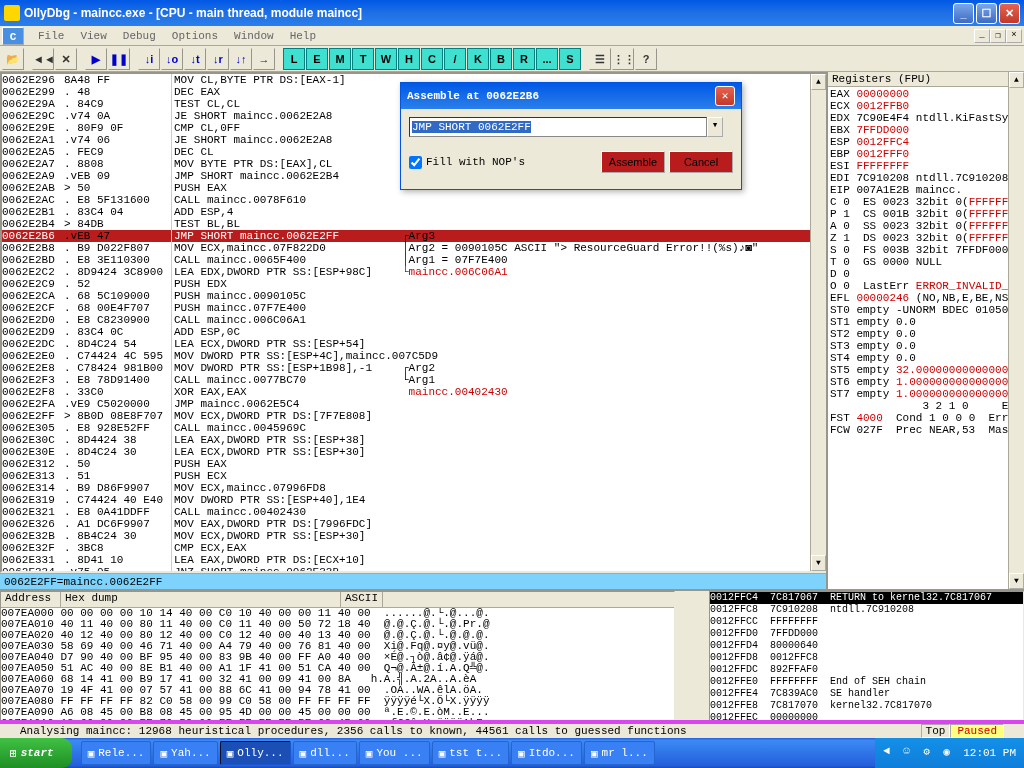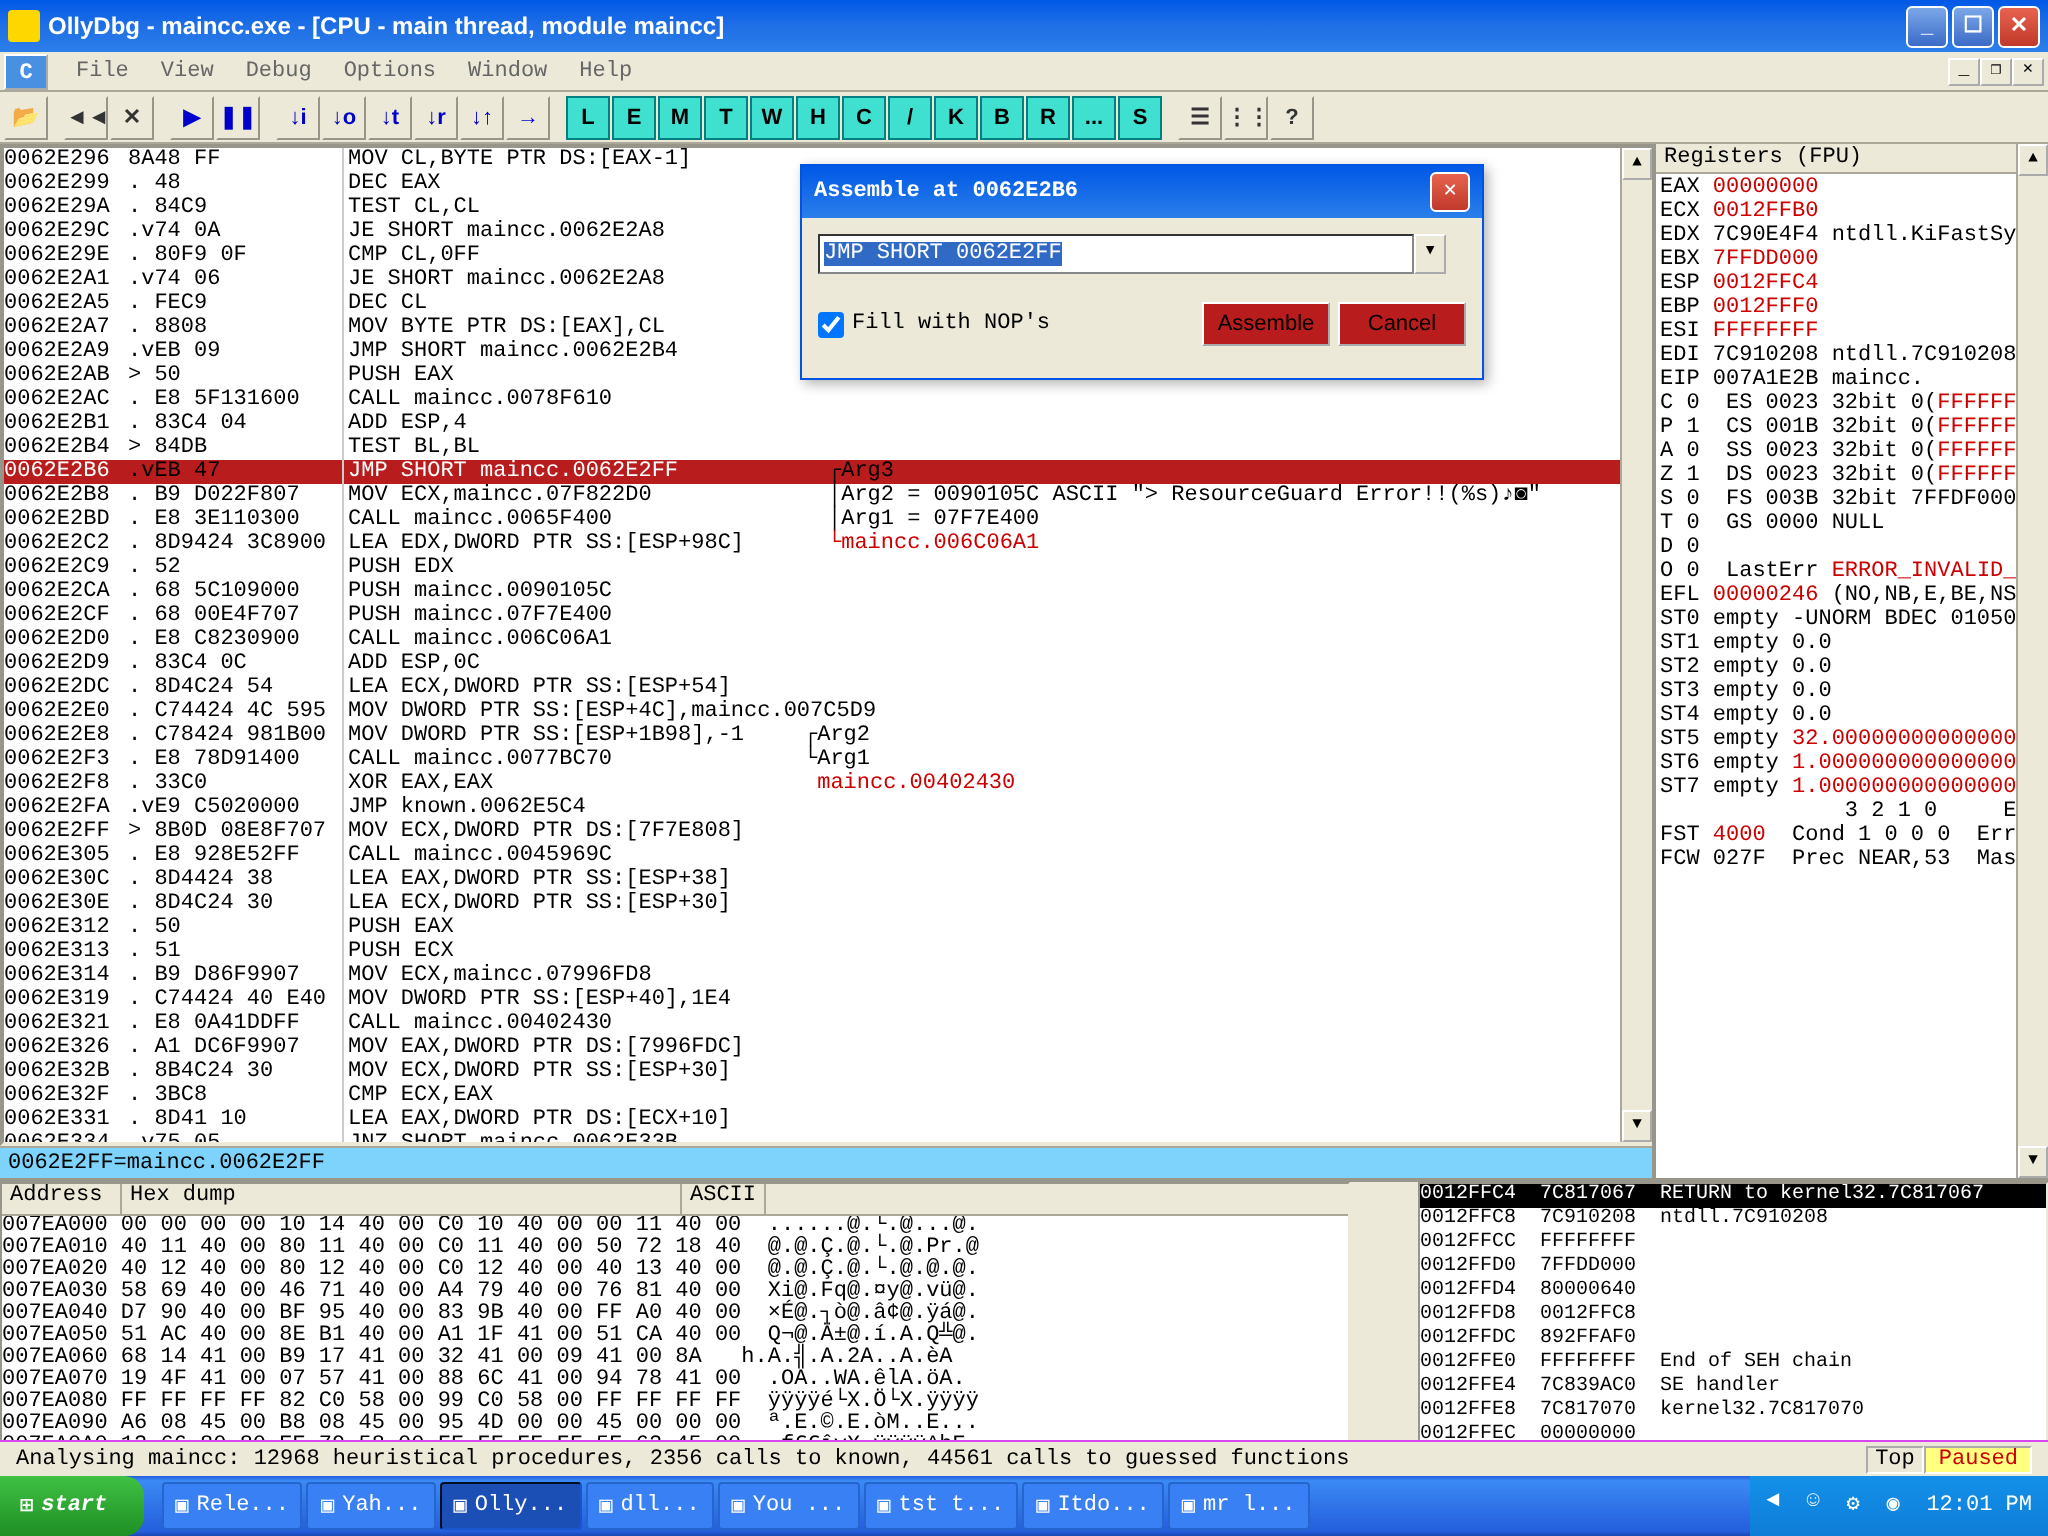--- a/index.html
+++ b/index.html
@@ -48,21 +48,21 @@
 .stack-line.sel { background: #000; color: #fff; }
 .info-line { white-space: pre; line-height: 12px; font-size: 11px; }
 
 .taskbar { position: absolute; bottom: 0; left: 0; right: 0; height: 30px; background: linear-gradient(to bottom, #245EDC 0%, #3B8AF4 8%, #245EDC 92%, #1848B5 100%); display: flex; align-items: center; }
 .start-btn { height: 30px; padding: 0 18px 0 10px; background: linear-gradient(to bottom, #3FC143 0%, #2FA834 50%, #1E8F24 100%); color: white; font-family: "Tahoma", sans-serif; font-style: italic; font-weight: bold; font-size: 16px; display: flex; align-items: center; border-radius: 0 10px 10px 0; }
 .task-item { height: 24px; margin: 0 1px; padding: 0 6px; background: #3980F4; color: white; font-family: "Tahoma", sans-serif; font-size: 11px; display: flex; align-items: center; border: 1px solid #2565CE; border-radius: 2px; min-width: 60px; max-width: 94px; overflow: hidden; white-space: nowrap; }
 .task-item.active { background: #1C4FB5; border: 1px inset #0F3278; }
 .systray { margin-left: auto; height: 30px; background: linear-gradient(to bottom, #1390E9 0%, #0F7DD8 100%); display: flex; align-items: center; padding: 0 8px; color: white; font-family: "Tahoma", sans-serif; font-size: 11px; gap: 4px; }
 .tray-icon { width: 16px; height: 16px; }
 
-.status-footer { position: absolute; bottom: 30px; left: 0; right: 0; height: 18px; background: #ECE9D8; border-top: 1px solid #d946ef; display: flex; align-items: center; padding: 0 8px; font-family: "Tahoma", sans-serif; font-size: 11px; }
+.status-footer { position: absolute; bottom: 30px; left: 0; right: 0; height: 18px; background: #ECE9D8; border-top: 4px solid #d946ef; display: flex; align-items: center; padding: 0 20px; font-family: "Tahoma", sans-serif; font-size: 11px; }
 .status-footer .pill { margin-left: auto; padding: 0 4px; border: 1px inset #fff; }
 .status-footer .paused { background: #FFFF80; color: #CC0000; padding: 0 6px; border: 1px inset #fff; }
 
 .reg-panel { white-space: pre; line-height: 12px; font-size: 10px; padding: 1px 2px; overflow: hidden; }
 .reg-hdr { background: #ECE9D8; border-bottom: 1px solid #aca899; padding: 1px 4px; font-size: 11px; }
 
 
 .dialog { position: absolute; left: 400px; top: 82px; width: 342px; height: 108px; border: 1px solid #0054E3; background: #ECE9D8; box-shadow: 2px 2px 6px rgba(0,0,0,0.3); z-index: 100; }
 .dialog-title { height: 26px; background: linear-gradient(to bottom, #0058E6, #2B7FEA); color: white; font-family: "Tahoma", sans-serif; font-weight: bold; font-size: 12px; display: flex; align-items: center; padding: 0 6px; }
 .dialog-close { margin-left: auto; width: 20px; height: 20px; background: linear-gradient(to bottom, #E8634E, #C0392B); border: 1px solid #fff; border-radius: 3px; color: white; text-align: center; line-height: 18px; font-weight: bold; }
@@ -167,37 +167,37 @@
           <div class="disasm-line"><span class="col-addr">0062E2C9</span><span class="col-hex">. 52           </span><span class="col-asm">PUSH EDX</span></div>
           <div class="disasm-line"><span class="col-addr">0062E2CA</span><span class="col-hex">. 68 5C109000  </span><span class="col-asm">PUSH maincc.0090105C</span></div>
           <div class="disasm-line"><span class="col-addr">0062E2CF</span><span class="col-hex">. 68 00E4F707  </span><span class="col-asm">PUSH maincc.07F7E400</span></div>
           <div class="disasm-line"><span class="col-addr">0062E2D0</span><span class="col-hex">. E8 C8230900  </span><span class="col-asm">CALL maincc.006C06A1</span></div>
           <div class="disasm-line"><span class="col-addr">0062E2D9</span><span class="col-hex">. 83C4 0C      </span><span class="col-asm">ADD ESP,0C</span></div>
           <div class="disasm-line"><span class="col-addr">0062E2DC</span><span class="col-hex">. 8D4C24 54    </span><span class="col-asm">LEA ECX,DWORD PTR SS:[ESP+54]</span></div>
           <div class="disasm-line"><span class="col-addr">0062E2E0</span><span class="col-hex">. C74424 4C 595</span><span class="col-asm">MOV DWORD PTR SS:[ESP+4C],maincc.007C5D9</span></div>
           <div class="disasm-line"><span class="col-addr">0062E2E8</span><span class="col-hex">. C78424 981B00</span><span class="col-asm">MOV DWORD PTR SS:[ESP+1B98],-1</span></div>
           <div class="disasm-line"><span class="col-addr">0062E2F3</span><span class="col-hex">. E8 78D91400  </span><span class="col-asm">CALL maincc.0077BC70</span></div>
           <div class="disasm-line"><span class="col-addr">0062E2F8</span><span class="col-hex">. 33C0         </span><span class="col-asm">XOR EAX,EAX</span></div>
-          <div class="disasm-line"><span class="col-addr">0062E2FA</span><span class="col-hex">.vE9 C5020000  </span><span class="col-asm">JMP known.0062E5C4</span></div>
+          <div class="disasm-line"><span class="col-addr">0062E2FA</span><span class="col-hex">.vE9 C5020000  </span><span class="col-asm">JMP maincc.0062E5C4</span></div>
           <div class="disasm-line"><span class="col-addr">0062E2FF</span><span class="col-hex">&gt; 8B0D 08E8F707</span><span class="col-asm">MOV ECX,DWORD PTR DS:[7F7E808]</span></div>
           <div class="disasm-line"><span class="col-addr">0062E305</span><span class="col-hex">. E8 928E52FF  </span><span class="col-asm">CALL maincc.0045969C</span></div>
           <div class="disasm-line"><span class="col-addr">0062E30C</span><span class="col-hex">. 8D4424 38    </span><span class="col-asm">LEA EAX,DWORD PTR SS:[ESP+38]</span></div>
           <div class="disasm-line"><span class="col-addr">0062E30E</span><span class="col-hex">. 8D4C24 30    </span><span class="col-asm">LEA ECX,DWORD PTR SS:[ESP+30]</span></div>
           <div class="disasm-line"><span class="col-addr">0062E312</span><span class="col-hex">. 50           </span><span class="col-asm">PUSH EAX</span></div>
           <div class="disasm-line"><span class="col-addr">0062E313</span><span class="col-hex">. 51           </span><span class="col-asm">PUSH ECX</span></div>
           <div class="disasm-line"><span class="col-addr">0062E314</span><span class="col-hex">. B9 D86F9907  </span><span class="col-asm">MOV ECX,maincc.07996FD8</span></div>
           <div class="disasm-line"><span class="col-addr">0062E319</span><span class="col-hex">. C74424 40 E40</span><span class="col-asm">MOV DWORD PTR SS:[ESP+40],1E4</span></div>
           <div class="disasm-line"><span class="col-addr">0062E321</span><span class="col-hex">. E8 0A41DDFF  </span><span class="col-asm">CALL maincc.00402430</span></div>
           <div class="disasm-line"><span class="col-addr">0062E326</span><span class="col-hex">. A1 DC6F9907  </span><span class="col-asm">MOV EAX,DWORD PTR DS:[7996FDC]</span></div>
           <div class="disasm-line"><span class="col-addr">0062E32B</span><span class="col-hex">. 8B4C24 30    </span><span class="col-asm">MOV ECX,DWORD PTR SS:[ESP+30]</span></div>
           <div class="disasm-line"><span class="col-addr">0062E32F</span><span class="col-hex">. 3BC8         </span><span class="col-asm">CMP ECX,EAX</span></div>
           <div class="disasm-line"><span class="col-addr">0062E331</span><span class="col-hex">. 8D41 10      </span><span class="col-asm">LEA EAX,DWORD PTR DS:[ECX+10]</span></div>
           <div class="disasm-line"><span class="col-addr">0062E334</span><span class="col-hex">.v75 05        </span><span class="col-asm">JNZ SHORT maincc.0062E33B</span></div>
         </div>
-      <div id="info1" style="position:absolute;left:412px;top:156px">
+      <div id="info1" style="position:absolute;left:400px;top:156px">
           <div class="info-line">┌Arg3</div>
           <div class="info-line">│Arg2 = 0090105C ASCII "&gt; ResourceGuard Error!!(%s)♪◙"</div>
           <div class="info-line">│Arg1 = 07F7E400</div>
           <div class="info-line red-text">└maincc.006C06A1</div>
         </div>
       <div id="info2" style="position:absolute;left:400px;top:288px">
           <div class="info-line">┌Arg2</div>
           <div class="info-line">└Arg1</div>
           <div class="info-line"></div>
           <div class="info-line red-text"> maincc.00402430</div>

